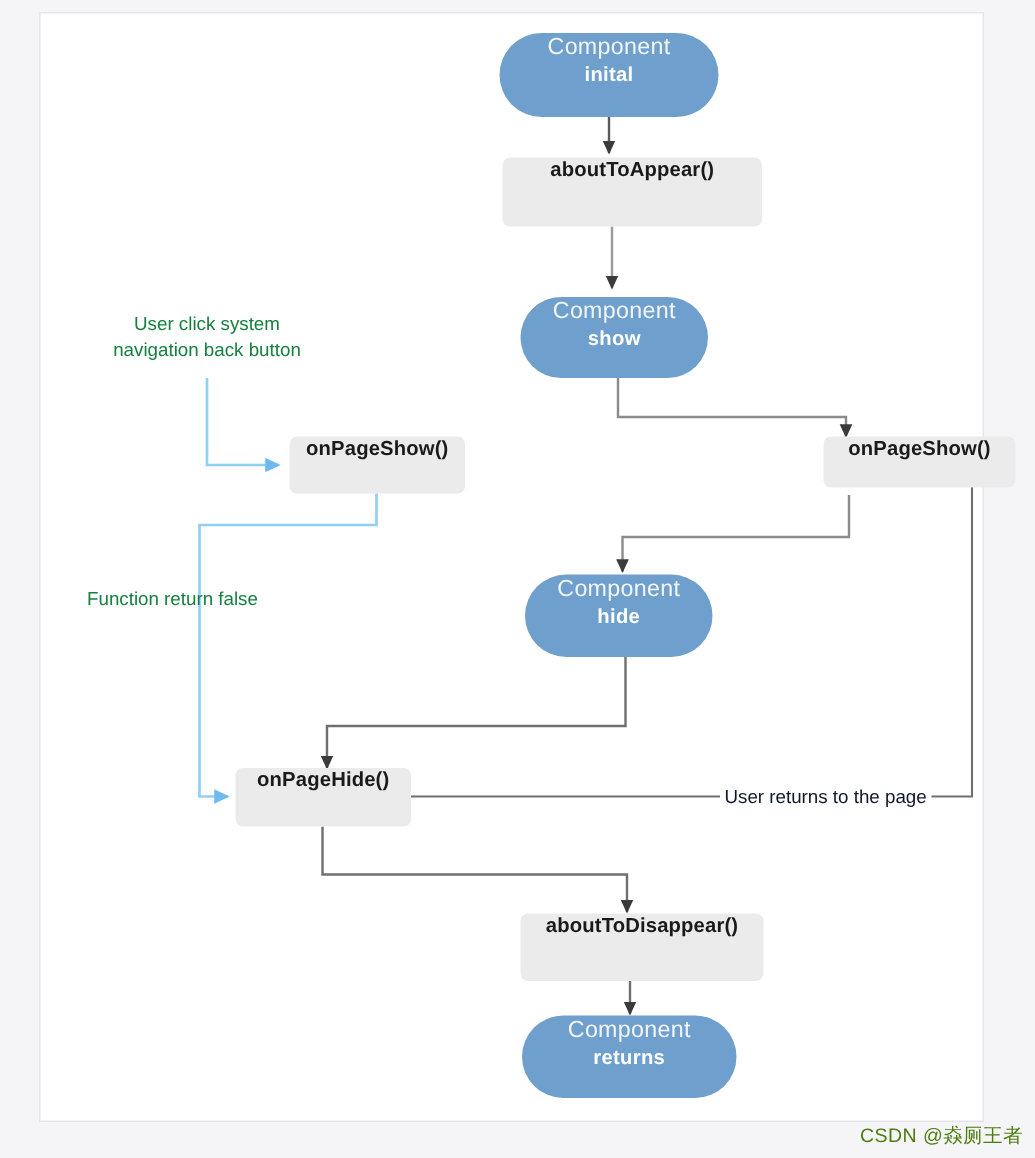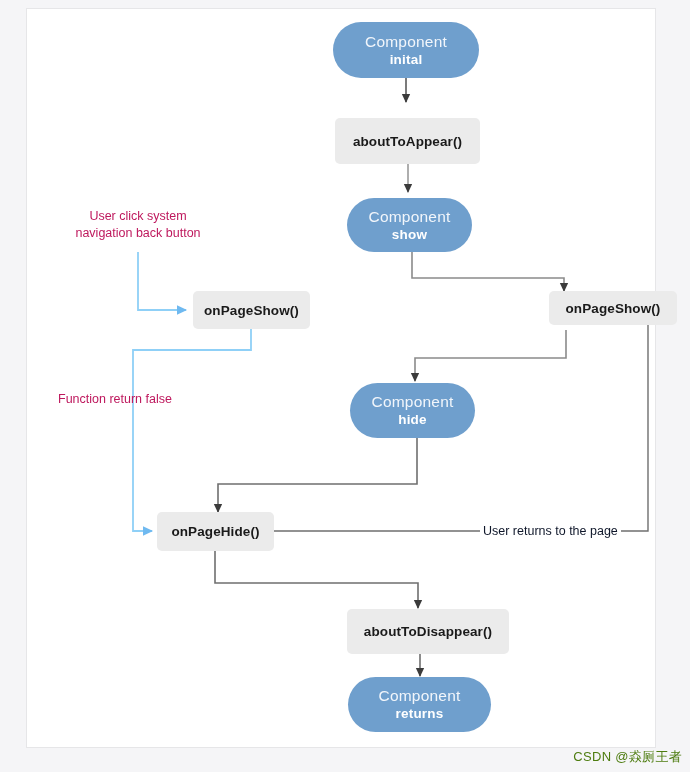--- a/index.html
+++ b/index.html
@@ -33,21 +33,20 @@
     width: 690px;
     height: 772px;
   }
 
   .node {
     position: absolute;
     box-sizing: border-box;
     display: flex;
     flex-direction: column;
     align-items: center;
-    justify-content: center;
     text-align: center;
   }
 
   .state-node {
     background: #6f9fcd;
     border-radius: 30px;
     color: #ffffff;
   }
   .state-node .state-title {
     font-size: 15.5px;
@@ -68,21 +67,21 @@
     background: #ebebeb;
     border-radius: 5px;
     color: #1a1a1a;
     font-size: 13.5px;
     font-weight: bold;
     letter-spacing: 0.1px;
   }
 
   .annotation {
     position: absolute;
-    color: #be185d;
+    color: #15803d;
     font-size: 12.5px;
     line-height: 17px;
     text-align: center;
     white-space: pre-line;
   }
 
   .edge-label {
     position: absolute;
     color: #0f172a;
     font-size: 12.5px;
@@ -135,21 +134,21 @@
   <path d="M 138,252 L 138,310 L 186,310" fill="none" stroke="#8fd0f7" stroke-width="1.8" marker-end="url(#arrow-blue)"></path>
 
   <path d="M 251,329 L 251,350 L 133,350 L 133,531 L 152,531" fill="none" stroke="#8fd0f7" stroke-width="1.8" marker-end="url(#arrow-blue)"></path>
 </svg>
 
 <div class="node state-node" style="left:333px; top:22px; width:146px; height:56px;">
   <div class="state-title">Component</div>
   <div class="state-sub">inital</div>
 </div>
 
-<div class="node method-node" style="left:335px; top:118px; width:145px; height:46px;">
+<div class="node method-node" style="left:335px; top:105px; width:173px; height:46px;">
   <span>aboutToAppear()</span>
 </div>
 
 <div class="node state-node" style="left:347px; top:198px; width:125px; height:54px;">
   <div class="state-title">Component</div>
   <div class="state-sub">show</div>
 </div>
 
 <div class="node method-node" style="left:193px; top:291px; width:117px; height:38px;">
   <span>onPageShow()</span>

